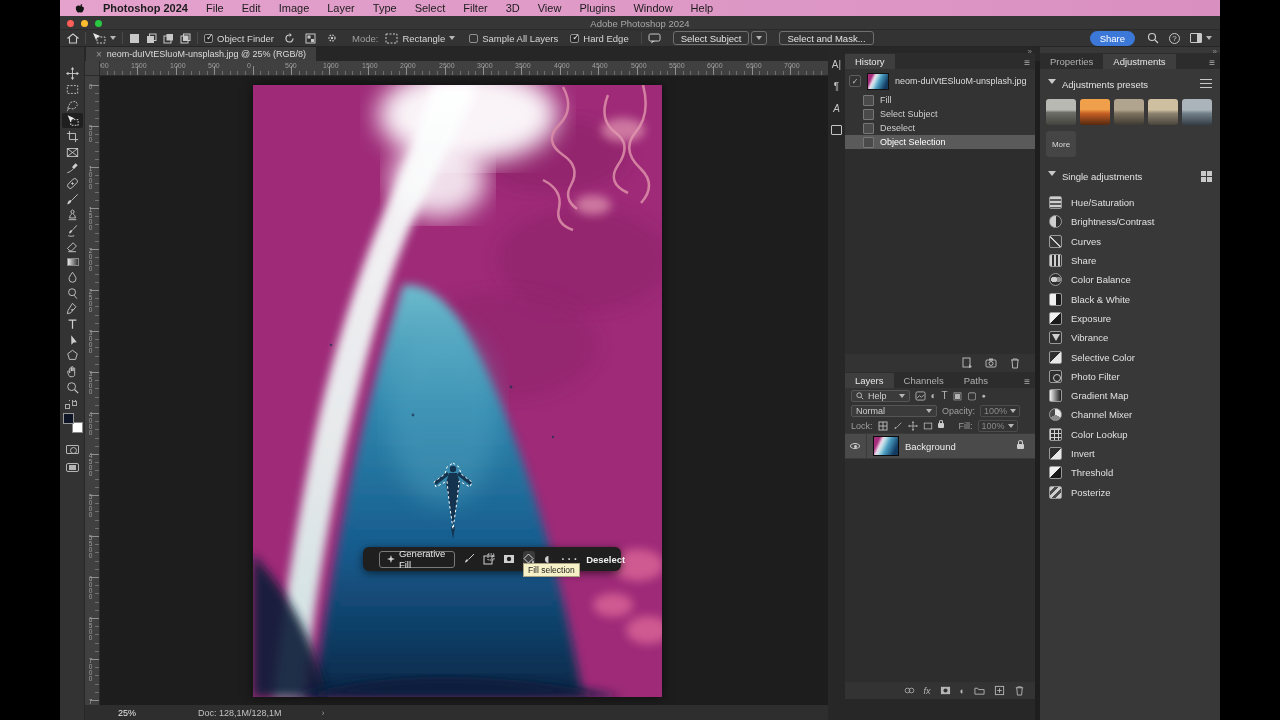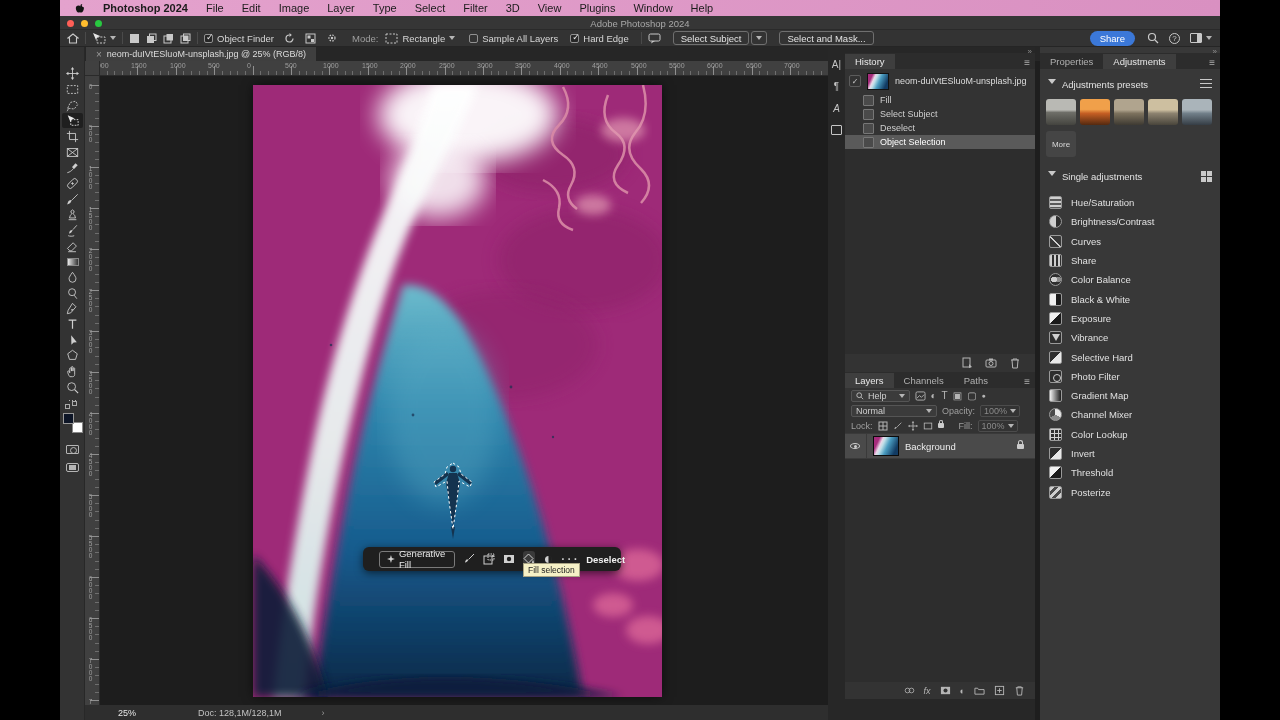--- a/index.html
+++ b/index.html
@@ -817,21 +817,21 @@
       <div class="adj-item">
             <span class="aico diag"></span>
             <span>Exposure</span>
           </div>
       <div class="adj-item">
             <span class="aico tri"></span>
             <span>Vibrance</span>
           </div>
       <div class="adj-item">
             <span class="aico inv"></span>
-            <span>Selective Hard</span>
+            <span>Selective Color</span>
           </div>
       <div class="adj-item">
             <span class="aico cam"></span>
             <span>Photo Filter</span>
           </div>
       <div class="adj-item">
             <span class="aico grad"></span>
             <span>Gradient Map</span>
           </div>
       <div class="adj-item">

